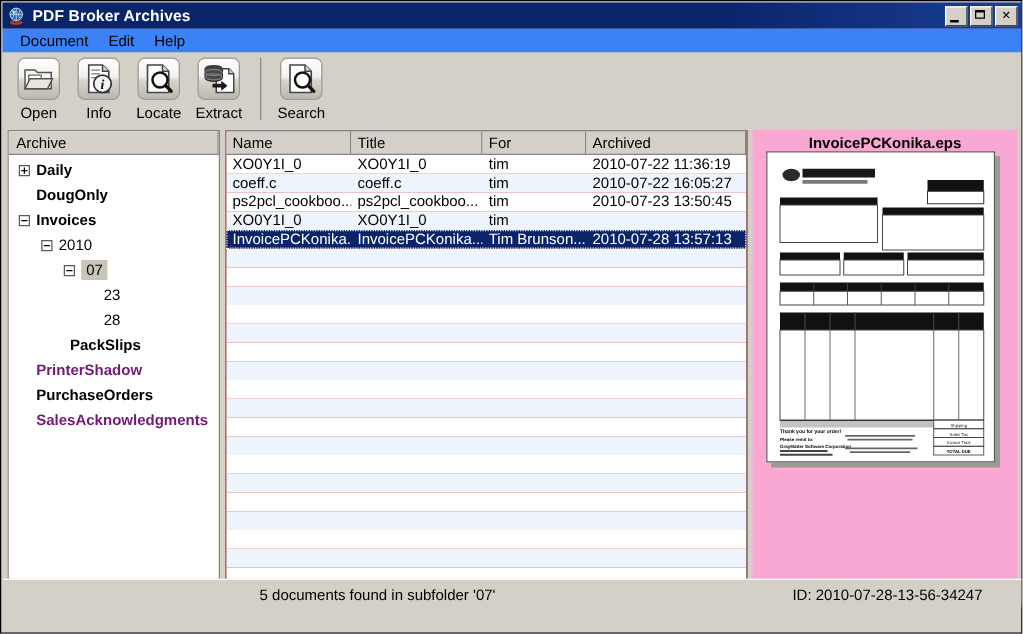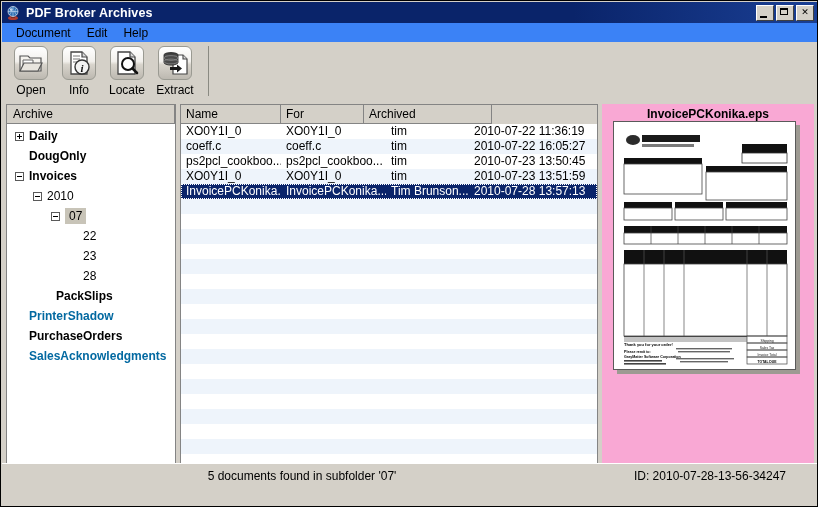--- a/index.html
+++ b/index.html
@@ -204,21 +204,21 @@
     left: 1px; right: 1px; top: 3px;
     height: 1px; background: #000;
   }
   .tw-box .v {
     position: absolute;
     top: 1px; bottom: 1px; left: 3px;
     width: 1px; background: #000;
   }
   .tree-label { white-space: nowrap; }
   .tree-label.bold { font-weight: bold; color: #000; }
-  .tree-label.dim { color: #0369a1; font-weight: bold; }
+  .tree-label.dim { color: #701a75; font-weight: bold; }
   .tree-label.plain { color: #000; font-weight: normal; }
   .tree-label.sel {
     background: #c8c4b8;
     padding: 1px 4px;
     margin: -1px 0;
   }
 
   
   .list-panel {
     position: absolute;
@@ -428,20 +428,31 @@
           <ellipse cx="9" cy="8" rx="7" ry="2.4" fill="none" stroke="#888" stroke-width="0.8"></ellipse>
           <ellipse cx="9" cy="11.5" rx="7" ry="2.4" fill="none" stroke="#888" stroke-width="0.8"></ellipse>
           <path d="M8 17 h7 v-2.5 l5 4 -5 4 V20 H8 Z" fill="#1a1a1a"></path>
         </svg>
       </div>
       <div class="tb-label">Extract</div>
     </div>
 
     <div class="tb-sep"></div>
 
+    <div class="tb-btn">
+      <div class="tb-icon">
+        <svg width="26" height="26" viewBox="0 0 26 26">
+          <path d="M4 2 h12 l5 5 v17 H4 Z" fill="#ffffff" stroke="#444" stroke-width="1.3"></path>
+          <path d="M16 2 v5 h5" fill="#d9d9d9" stroke="#444" stroke-width="1.2"></path>
+          <circle cx="14" cy="14" r="6" fill="none" stroke="#111" stroke-width="2"></circle>
+          <path d="M18.4 18.4 L23 23" stroke="#111" stroke-width="2.6" stroke-linecap="round"></path>
+        </svg>
+      </div>
+      <div class="tb-label">Search</div>
+    </div>
 
   </div>
 
   <div class="content">
 
     <div class="tree-panel">
       <div class="tree-header">Archive</div>
       <div class="tree-body" id="tree-body">
           <div class="tree-row" style="padding-left: 8px;">
             <span class="tw-box">
@@ -467,24 +478,20 @@
             <span class="tree-label plain">2010</span>
           </div>
           <div class="tree-row" style="padding-left: 44px;">
             <span class="tw-box">
               <span class="h"></span>
             </span>
             <span class="tree-label plain sel">07</span>
           </div>
           <div class="tree-row" style="padding-left: 62px;">
             <span class="tw-box none"></span>
-            <span class="tree-label plain">22</span>
-          </div>
-          <div class="tree-row" style="padding-left: 62px;">
-            <span class="tw-box none"></span>
             <span class="tree-label plain">23</span>
           </div>
           <div class="tree-row" style="padding-left: 62px;">
             <span class="tw-box none"></span>
             <span class="tree-label plain">28</span>
           </div>
           <div class="tree-row" style="padding-left: 8px; gap: 27px;">
             <span class="tw-box none"></span>
             <span class="tree-label bold">PackSlips</span>
           </div>
@@ -499,20 +506,21 @@
           <div class="tree-row" style="padding-left: 8px;">
             <span class="tw-box none"></span>
             <span class="tree-label dim">SalesAcknowledgments</span>
           </div>
         </div>
     </div>
 
     <div class="list-panel">
       <div class="list-header" id="list-header">
           <div class="lh-cell" style="width: 100px;">Name</div>
+          <div class="lh-cell" style="width: 105px;">Title</div>
           <div class="lh-cell" style="width: 83px;">For</div>
           <div class="lh-cell" style="width: 128px;">Archived</div>
         </div>
       <div class="list-rows" id="list-rows">
           <div class="lrow odd">
             <div class="lcell" style="width: 100px;">XO0Y1I_0</div>
             <div class="lcell" style="width: 105px;">XO0Y1I_0</div>
             <div class="lcell" style="width: 83px;">tim</div>
             <div class="lcell" style="width: 128px;">2010-07-22 11:36:19</div>
           </div>
@@ -525,21 +533,20 @@
           <div class="lrow odd">
             <div class="lcell" style="width: 100px;">ps2pcl_cookboo...</div>
             <div class="lcell" style="width: 105px;">ps2pcl_cookboo...</div>
             <div class="lcell" style="width: 83px;">tim</div>
             <div class="lcell" style="width: 128px;">2010-07-23 13:50:45</div>
           </div>
           <div class="lrow even">
             <div class="lcell" style="width: 100px;">XO0Y1I_0</div>
             <div class="lcell" style="width: 105px;">XO0Y1I_0</div>
             <div class="lcell" style="width: 83px;">tim</div>
-            <div class="lcell" style="width: 128px;">2010-07-23 13:51:59</div>
           </div>
           <div class="lrow odd selected">
             <div class="lcell" style="width: 100px;">InvoicePCKonika...</div>
             <div class="lcell" style="width: 105px;">InvoicePCKonika...</div>
             <div class="lcell" style="width: 83px;">Tim Brunson...</div>
             <div class="lcell" style="width: 128px;">2010-07-28 13:57:13</div>
           </div>
           <div class="lrow even"></div>
           <div class="lrow odd"></div>
           <div class="lrow even"></div>

